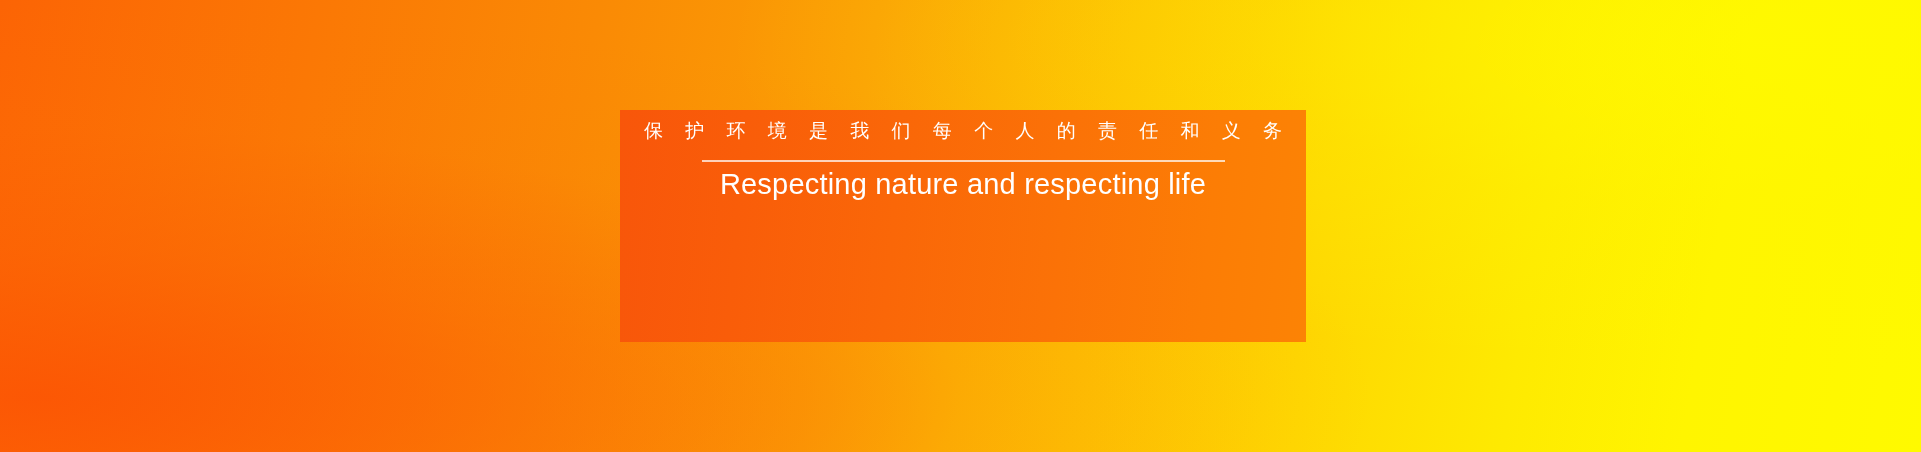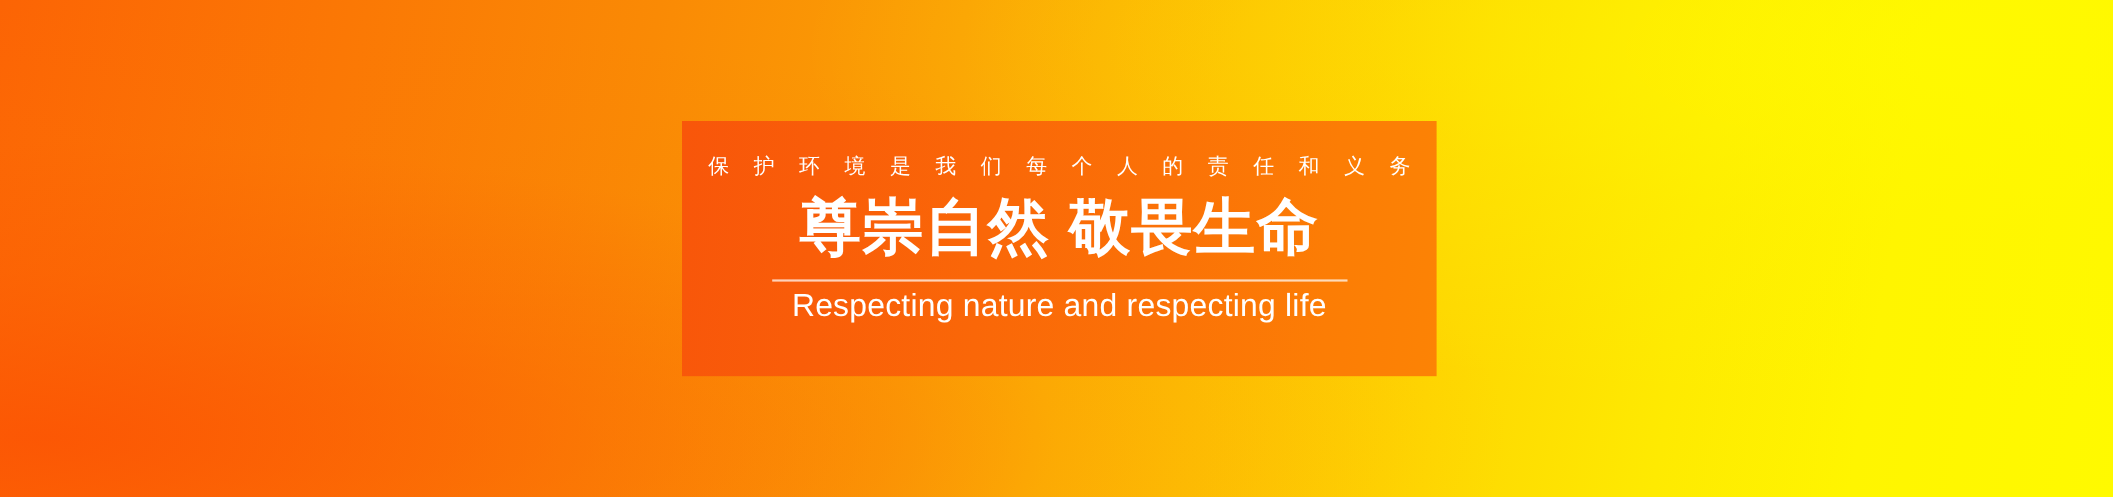--- a/index.html
+++ b/index.html
@@ -66,21 +66,21 @@
         #f95d09 18%,
         #fa6708 40%,
         #fb7207 64%,
         #fc7d05 85%,
         #fc8305 100%);
     box-sizing: border-box;
     display: flex;
     flex-direction: column;
     align-items: center;
     justify-content: flex-start;
-    padding-top: 32px;
+    padding-top: 11px;
   }
 
   
   .eyebrow {
     color: #ffffff;
     font-size: 19px;
     line-height: 1;
     letter-spacing: 8.5px;
     text-indent: 8.5px;
     font-weight: 400;
@@ -122,20 +122,19 @@
 
 <div id="banner">
 
   <div class="bg-glow"></div>
   <div class="bg-glow-2"></div>
 
   <div class="panel">
 
     <div class="eyebrow">保 护 环 境 是 我 们 每 个 人 的 责 任 和 义 务</div>
 
-    <div class="headline">尊崇自然 敬畏生命</div>
 
     <div class="divider"></div>
 
     <div class="subtitle">Respecting nature and respecting life</div>
 
   </div>
 </div>
 
 </body></html>

